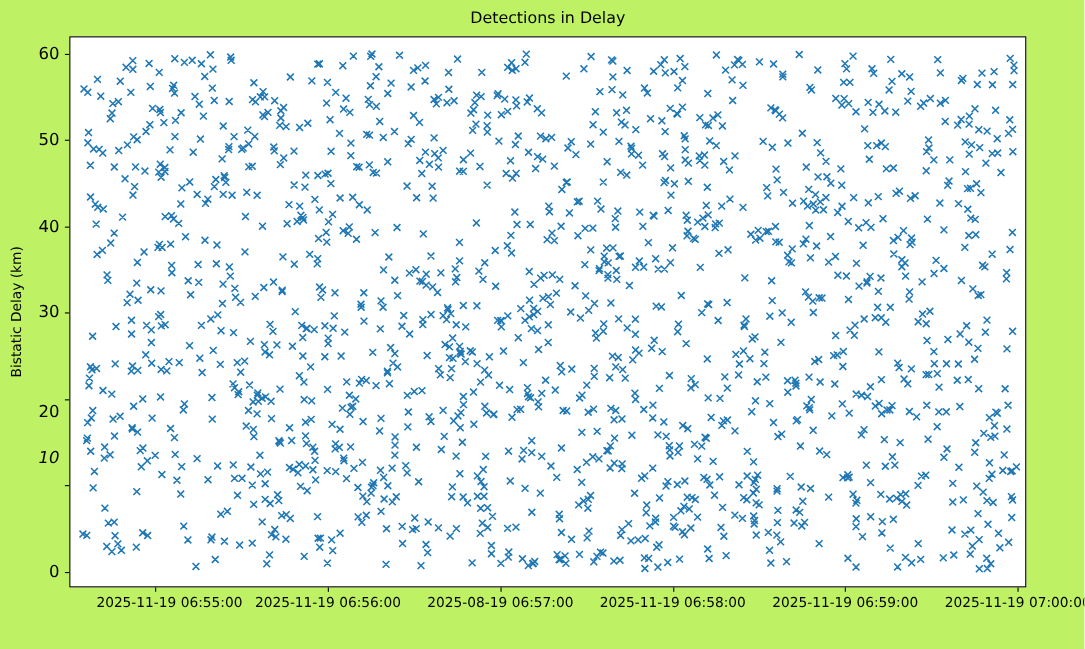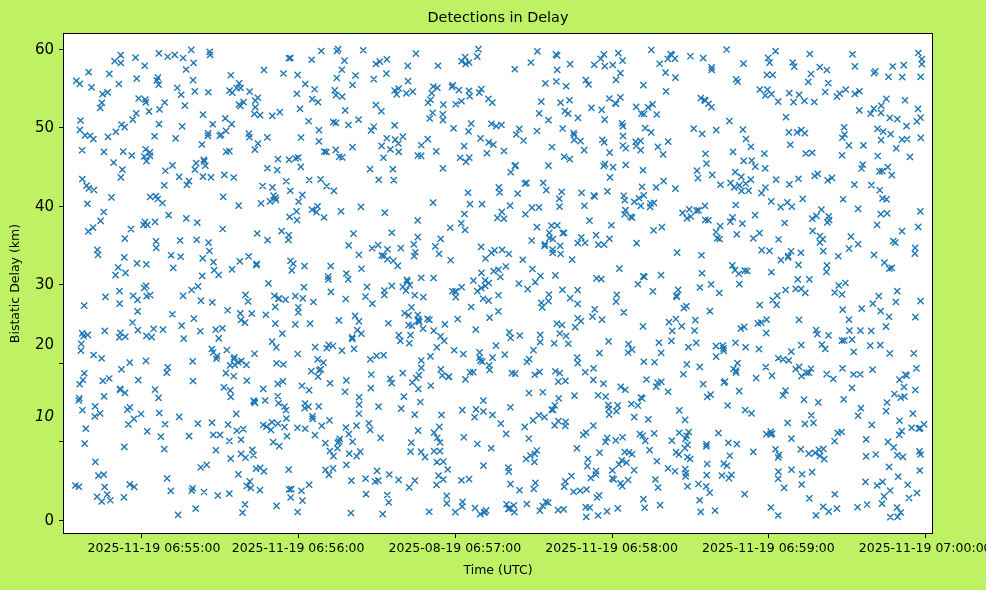--- a/index.html
+++ b/index.html
@@ -130,27 +130,26 @@
       <div class="xtick-label" style="left: 768.405px;">2025-11-19 06:59:00</div>
       <div class="xtick-mark" style="left: 925.162px;"></div>
       <div class="xtick-label" style="left: 925.162px;">2025-11-19 07:00:00</div>
     </div>
   <div id="yticks">
       <div class="ytick-mark" style="top: 519.865px;"></div>
       <div class="ytick-label" style="top: 519.865px;">0</div>
       <div class="ytick-mark" style="top: 441.339px;"></div>
       <div class="ytick-label" style="top: 416px; font-style: italic;">10</div>
       <div class="ytick-mark" style="top: 362.812px;"></div>
-      <div class="ytick-label" style="top: 344px; text-align: center;">20</div>
+      <div class="ytick-label" style="top: 375px; text-align: center;">20</div>
       <div class="ytick-mark" style="top: 284.285px;"></div>
       <div class="ytick-label" style="top: 284.285px;">30</div>
       <div class="ytick-mark" style="top: 205.759px;"></div>
       <div class="ytick-label" style="top: 205.759px;">40</div>
       <div class="ytick-mark" style="top: 127.232px;"></div>
       <div class="ytick-label" style="top: 127.232px;">50</div>
       <div class="ytick-mark" style="top: 48.7053px;"></div>
       <div class="ytick-label" style="top: 48.7053px;">60</div>
     </div>
 
-  <div id="xlabel">Time (UTC)</div>
   <div id="ylabel">Bistatic Delay (km)</div>
 
 </div>
 
 </body></html>

